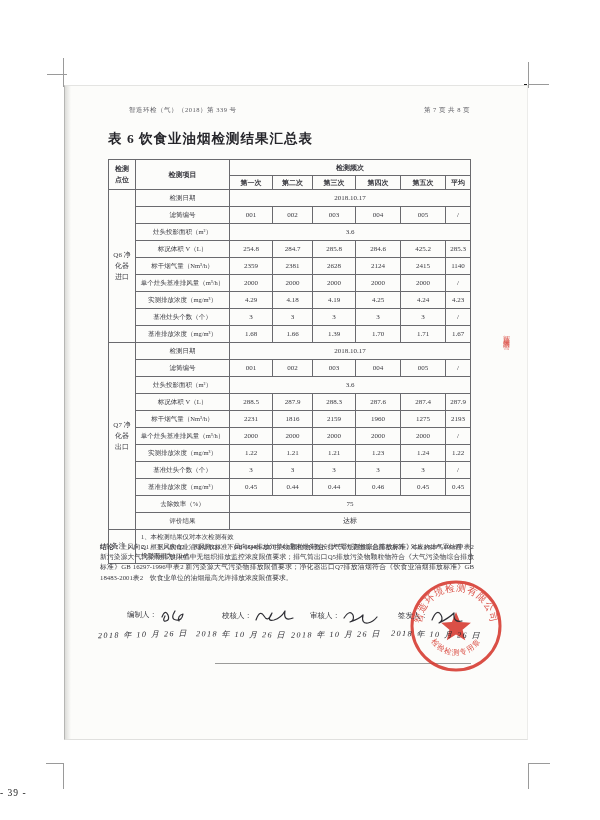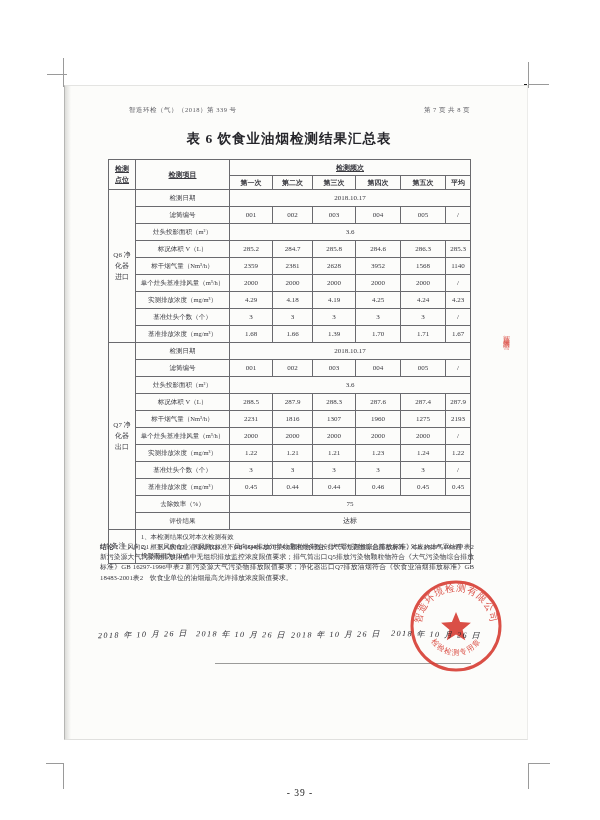--- a/index.html
+++ b/index.html
@@ -12,28 +12,28 @@
   #paper{position:absolute;left:64px;top:85px;width:462px;height:653px;background:#fcfcfa;
     border-left:1px solid #b6b6b4;border-top:1px solid #e4e4e2;border-right:1px solid #ececea;
     border-bottom:1px solid #e0e0de;overflow:hidden;color:#35353a;}
   #paper .edge-shade{position:absolute;left:0;top:0;bottom:0;width:6px;
     background:linear-gradient(90deg,#dcdcd9,rgba(252,252,250,0));pointer-events:none;}
   
   .hdr{position:absolute;top:20px;left:0;width:100%;font-size:6.5px;color:#5a5a60;letter-spacing:.5px;}
   .hdr .doc-no{position:absolute;left:64px;top:0;}
   .hdr .pg{position:absolute;right:57px;top:0;}
   
-  .title{position:absolute;top:44px;left:43px;width:362px;text-align:center;font-size:13.5px;
+  .title{position:absolute;top:44px;left:43px;width:362px;text-align:left;font-size:13.5px;
     font-weight:bold;color:#26262b;letter-spacing:1px;}
   
   table.dtable{position:absolute;left:43px;top:73px;border-collapse:collapse;table-layout:fixed;
     border:1.5px solid #3a3a3e;font-size:7px;color:#3a3a40;}
   table.dtable td{border:1px solid #6a6a6e;text-align:center;vertical-align:middle;padding:0;height:16px;
     overflow:hidden;white-space:nowrap;}
-  table.dtable tr.h1 td{height:15px;font-weight:bold;text-decoration:underline;}
+  table.dtable tr.h1 td{height:15px;font-weight:bold;}
   table.dtable tr.h2 td{height:13px;font-weight:bold;}
   table.dtable td.lab{font-size:6.5px;}
   table.dtable td.pt{font-size:7px;line-height:11px;}
   table.dtable td.notes{font-size:6.4px;text-align:left;padding:2px 3px 2px 5px;line-height:9.5px;
     white-space:normal;height:auto;}
   
   .conclusion{position:absolute;left:35px;top:456px;width:374px;font-size:6.8px;line-height:10.2px;
     text-align:justify;color:#3a3a40;}
   .conclusion b{font-weight:bold;}
   
@@ -47,21 +47,21 @@
   .daterow .dt:nth-child(2){transform:rotate(1deg);}
   .daterow .dt:nth-child(3){transform:rotate(-.8deg);}
   .daterow .dt:nth-child(4){transform:rotate(1.5deg);}
   .divider{position:absolute;left:150px;top:577px;width:256px;height:1px;background:#9b9b99;}
   
   .seal{position:absolute;left:341px;top:490px;z-index:2;opacity:.88;filter:blur(.3px);}
   .seam-seal{position:absolute;left:420px;top:225px;z-index:1;opacity:.55;filter:blur(.4px);}
   .seam-text{position:absolute;left:436px;top:243px;height:86px;writing-mode:vertical-rl;
     font-size:7px;color:rgba(214,56,46,.4);letter-spacing:1px;filter:blur(.4px);z-index:1;}
   
-  .footer{position:absolute;left:0;top:788px;width:600px;text-align:center;font-size:9.5px;
+  .footer{position:absolute;left:0;top:788px;width:600px;font-size:9.5px;
     color:#222;letter-spacing:1px;}
 </style>
 </head>
 <body>
 
 <div id="stage">
 
   <div>
     <span class="mark" style="left:63px;top:58px;width:1px;height:29px;"></span>
     <span class="mark" style="left:47px;top:74px;width:20px;height:1px;"></span>
@@ -128,34 +128,34 @@
             <td>004</td>
             <td>005</td>
             <td>/</td>
           </tr>
           <tr>
             <td class="lab">灶头投影面积（m²）</td>
             <td colspan="6">3.6</td>
           </tr>
           <tr>
             <td class="lab">标况体积 V（L）</td>
-            <td>285.2</td>
+            <td>254.8</td>
             <td>284.7</td>
             <td>285.8</td>
             <td>284.6</td>
-            <td>286.3</td>
+            <td>425.2</td>
             <td>285.3</td>
           </tr>
           <tr>
             <td class="lab">标干烟气量（Nm³/h）</td>
             <td>2359</td>
             <td>2381</td>
             <td>2628</td>
-            <td>3952</td>
-            <td>1568</td>
+            <td>2124</td>
+            <td>2415</td>
             <td>1140</td>
           </tr>
           <tr>
             <td class="lab">单个灶头基准排风量（m³/h）</td>
             <td>2000</td>
             <td>2000</td>
             <td>2000</td>
             <td>2000</td>
             <td>2000</td>
             <td>/</td>
@@ -211,21 +211,21 @@
             <td>287.9</td>
             <td>288.3</td>
             <td>287.6</td>
             <td>287.4</td>
             <td>287.9</td>
           </tr>
           <tr>
             <td class="lab">标干烟气量（Nm³/h）</td>
             <td>2231</td>
             <td>1816</td>
-            <td>1307</td>
+            <td>2159</td>
             <td>1960</td>
             <td>1275</td>
             <td>2193</td>
           </tr>
           <tr>
             <td class="lab">单个灶头基准排风量（m³/h）</td>
             <td>2000</td>
             <td>2000</td>
             <td>2000</td>
             <td>2000</td>
@@ -274,20 +274,46 @@
               <div>2、根据《饮食业油烟排放标准》GB 18483-2001中4.1基准灶头数按排气罩灶面投影总面积折算，对应的排气罩灶面投影面积为1.1m²。</div>
             </td>
           </tr>
         </tbody>
       </table>
 
     <div class="conclusion">
       <b>结论：</b><span>上风向Q1、下风向Q2、下风向Q3、下风向Q4排放污染物颗粒物符合《大气污染物综合排放标准》GB 16297-1996中表2 新污染源大气污染物排放限值中无组织排放监控浓度限值要求；排气筒出口Q5排放污染物颗粒物符合《大气污染物综合排放标准》GB 16297-1996中表2 新污染源大气污染物排放限值要求；净化器出口Q7排放油烟符合《饮食业油烟排放标准》GB 18483-2001表2　饮食业单位的油烟最高允许排放浓度限值要求。</span>
     </div>
 
+    <div class="sigrow">
+      <div class="siggrp" style="left:62px;">
+        <span>编制人：</span>
+        <svg width="30" height="16" viewBox="0 0 30 16">
+          <path class="sig-ink" d="M3,10 q3,-8 6,-2 q2,5 -2,6 q-4,1 -1,-5 M16,4 q-5,8 1,9 q6,1 7,-6 q-6,2 -4,7"></path>
+        </svg>
+      </div>
+      <div class="siggrp" style="left:157px;">
+        <span>校核人：</span>
+        <svg width="42" height="18" viewBox="0 0 42 18">
+          <path class="sig-ink" d="M2,13 q4,-11 8,-4 t8,-3 q-6,9 2,7 q7,-2 11,-9 q-2,11 8,7"></path>
+        </svg>
+      </div>
+      <div class="siggrp" style="left:245px;">
+        <span>审核人：</span>
+        <svg width="40" height="18" viewBox="0 0 40 18">
+          <path class="sig-ink" d="M2,11 q6,-9 9,-3 q2,5 -3,7 q9,-3 13,-7 q-2,9 5,8 q5,-1 9,-6"></path>
+        </svg>
+      </div>
+      <div class="siggrp" style="left:333px;">
+        <span>签发人：</span>
+        <svg width="36" height="18" viewBox="0 0 36 18">
+          <path class="sig-ink" d="M2,13 q5,-12 9,-5 q3,5 -2,8 q10,-5 15,-10 q-1,10 8,8"></path>
+        </svg>
+      </div>
+    </div>
 
     <div class="daterow">
       <span class="dt" style="left:33px;">2018 年 10 月 26 日</span>
       <span class="dt" style="left:131px;">2018 年 10 月 26 日</span>
       <span class="dt" style="left:226px;">2018 年 10 月 26 日</span>
       <span class="dt" style="left:326px;">2018 年 10 月 26 日</span>
     </div>
 
     <div class="divider"></div>
 

